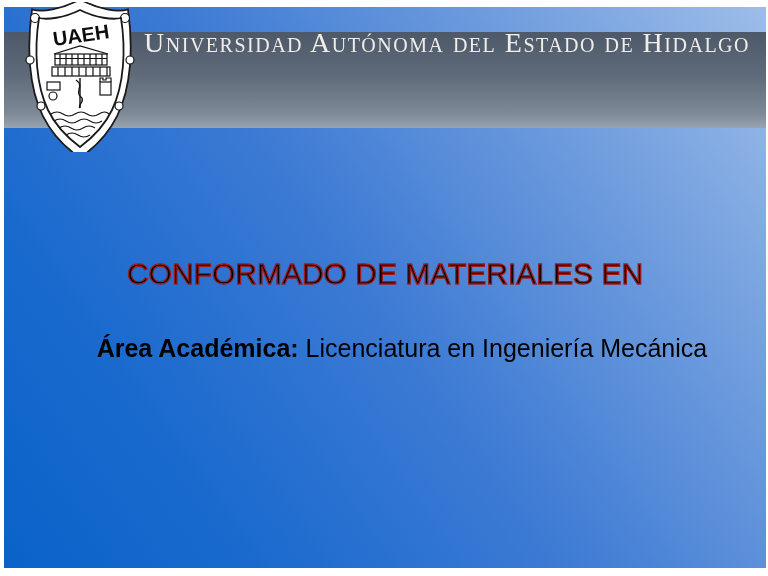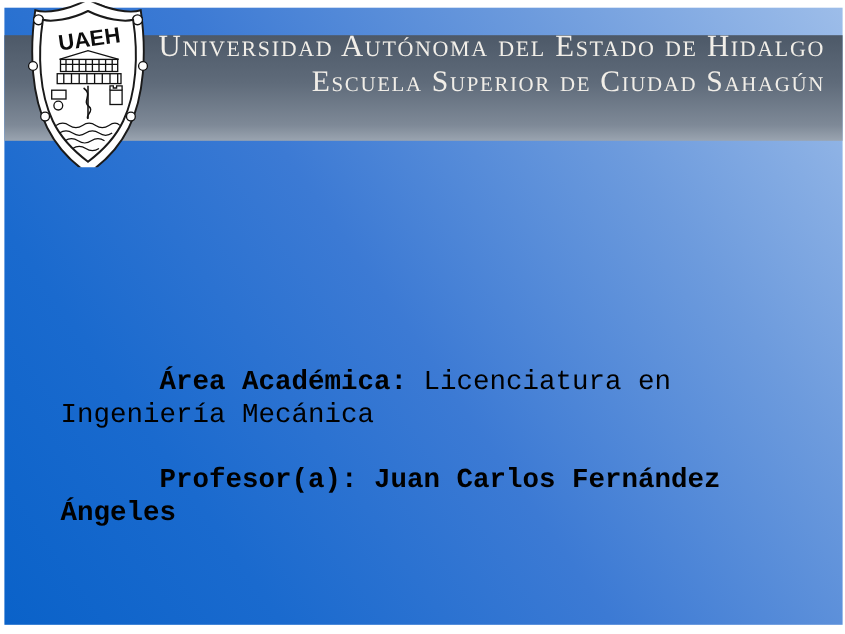--- a/index.html
+++ b/index.html
@@ -38,40 +38,39 @@
     position:absolute;left:0;top:167px;width:100%;
     text-align:center;
     font-size:30px;font-weight:500;
     color:#000000;
     -webkit-text-stroke:1.3px #9e1a1a;
     line-height:40px;
     white-space:pre-wrap;
   }
   .field{
     position:absolute;
-    font-size:25px;color:#000;line-height:30px;white-space:pre-wrap;font-family:Liberation Mono, monospace;
+    font-size:25px;color:#000;line-height:30px;white-space:pre-wrap;
   }
   .field .lbl{font-weight:bold;}
   .field-area{left:51px;top:296px;}
   .field-prof{left:51px;top:385px;}
   .field-prof .val{font-weight:bold;}
   .field-periodo{left:193px;top:477px;}
   .crest svg{width:100%;height:100%;}
 </style>
 </head>
 <body>
 
 <div class="frame">
   <div class="slide">
 
     <div class="band"></div>
 
     <div class="band-text">
       <div class="band-line1">Universidad Autónoma del Estado de Hidalgo</div>
-      <div class="band-line2">Escuela Superior de Ciudad Sahagún</div>
     </div>
 
     <div class="crest">
       <svg viewBox="0 0 124 150" xmlns="http://www.w3.org/2000/svg">
 
         <g>
           <line x1="72" y1="2" x2="63" y2="28" stroke="#111" stroke-width="1.6"></line>
           <path d="M72,2 L85,7 L73,13 Z" fill="#fff" stroke="#111" stroke-width="1.2"></path>
         </g>
 
@@ -113,25 +112,23 @@
         <g stroke="#111" fill="none" stroke-width="1.1">
           <path d="M33,112 q6,-4 12,0 t12,0 t12,0 t12,0 t10,0"></path>
           <path d="M36,119 q6,-4 12,0 t12,0 t12,0 t12,0"></path>
           <path d="M41,126 q6,-4 12,0 t12,0 t12,0"></path>
           <path d="M48,133 q6,-4 12,0 t12,0"></path>
         </g>
       </svg>
     </div>
 
     <div class="title">
+      <div>CONFORMADO DE MATERIALES EN</div>
     </div>
 
     <div class="field field-area">
       <span class="lbl">Área Académica:</span><span class="val"> Licenciatura en Ingeniería Mecánica</span>
     </div>
 
-    <div class="field field-prof">
-      <span class="lbl">Profesor(a):</span><span class="val"> Juan Carlos Fernández Ángeles</span>
-    </div>
 
 
   </div>
 </div>
 
 </body></html>

